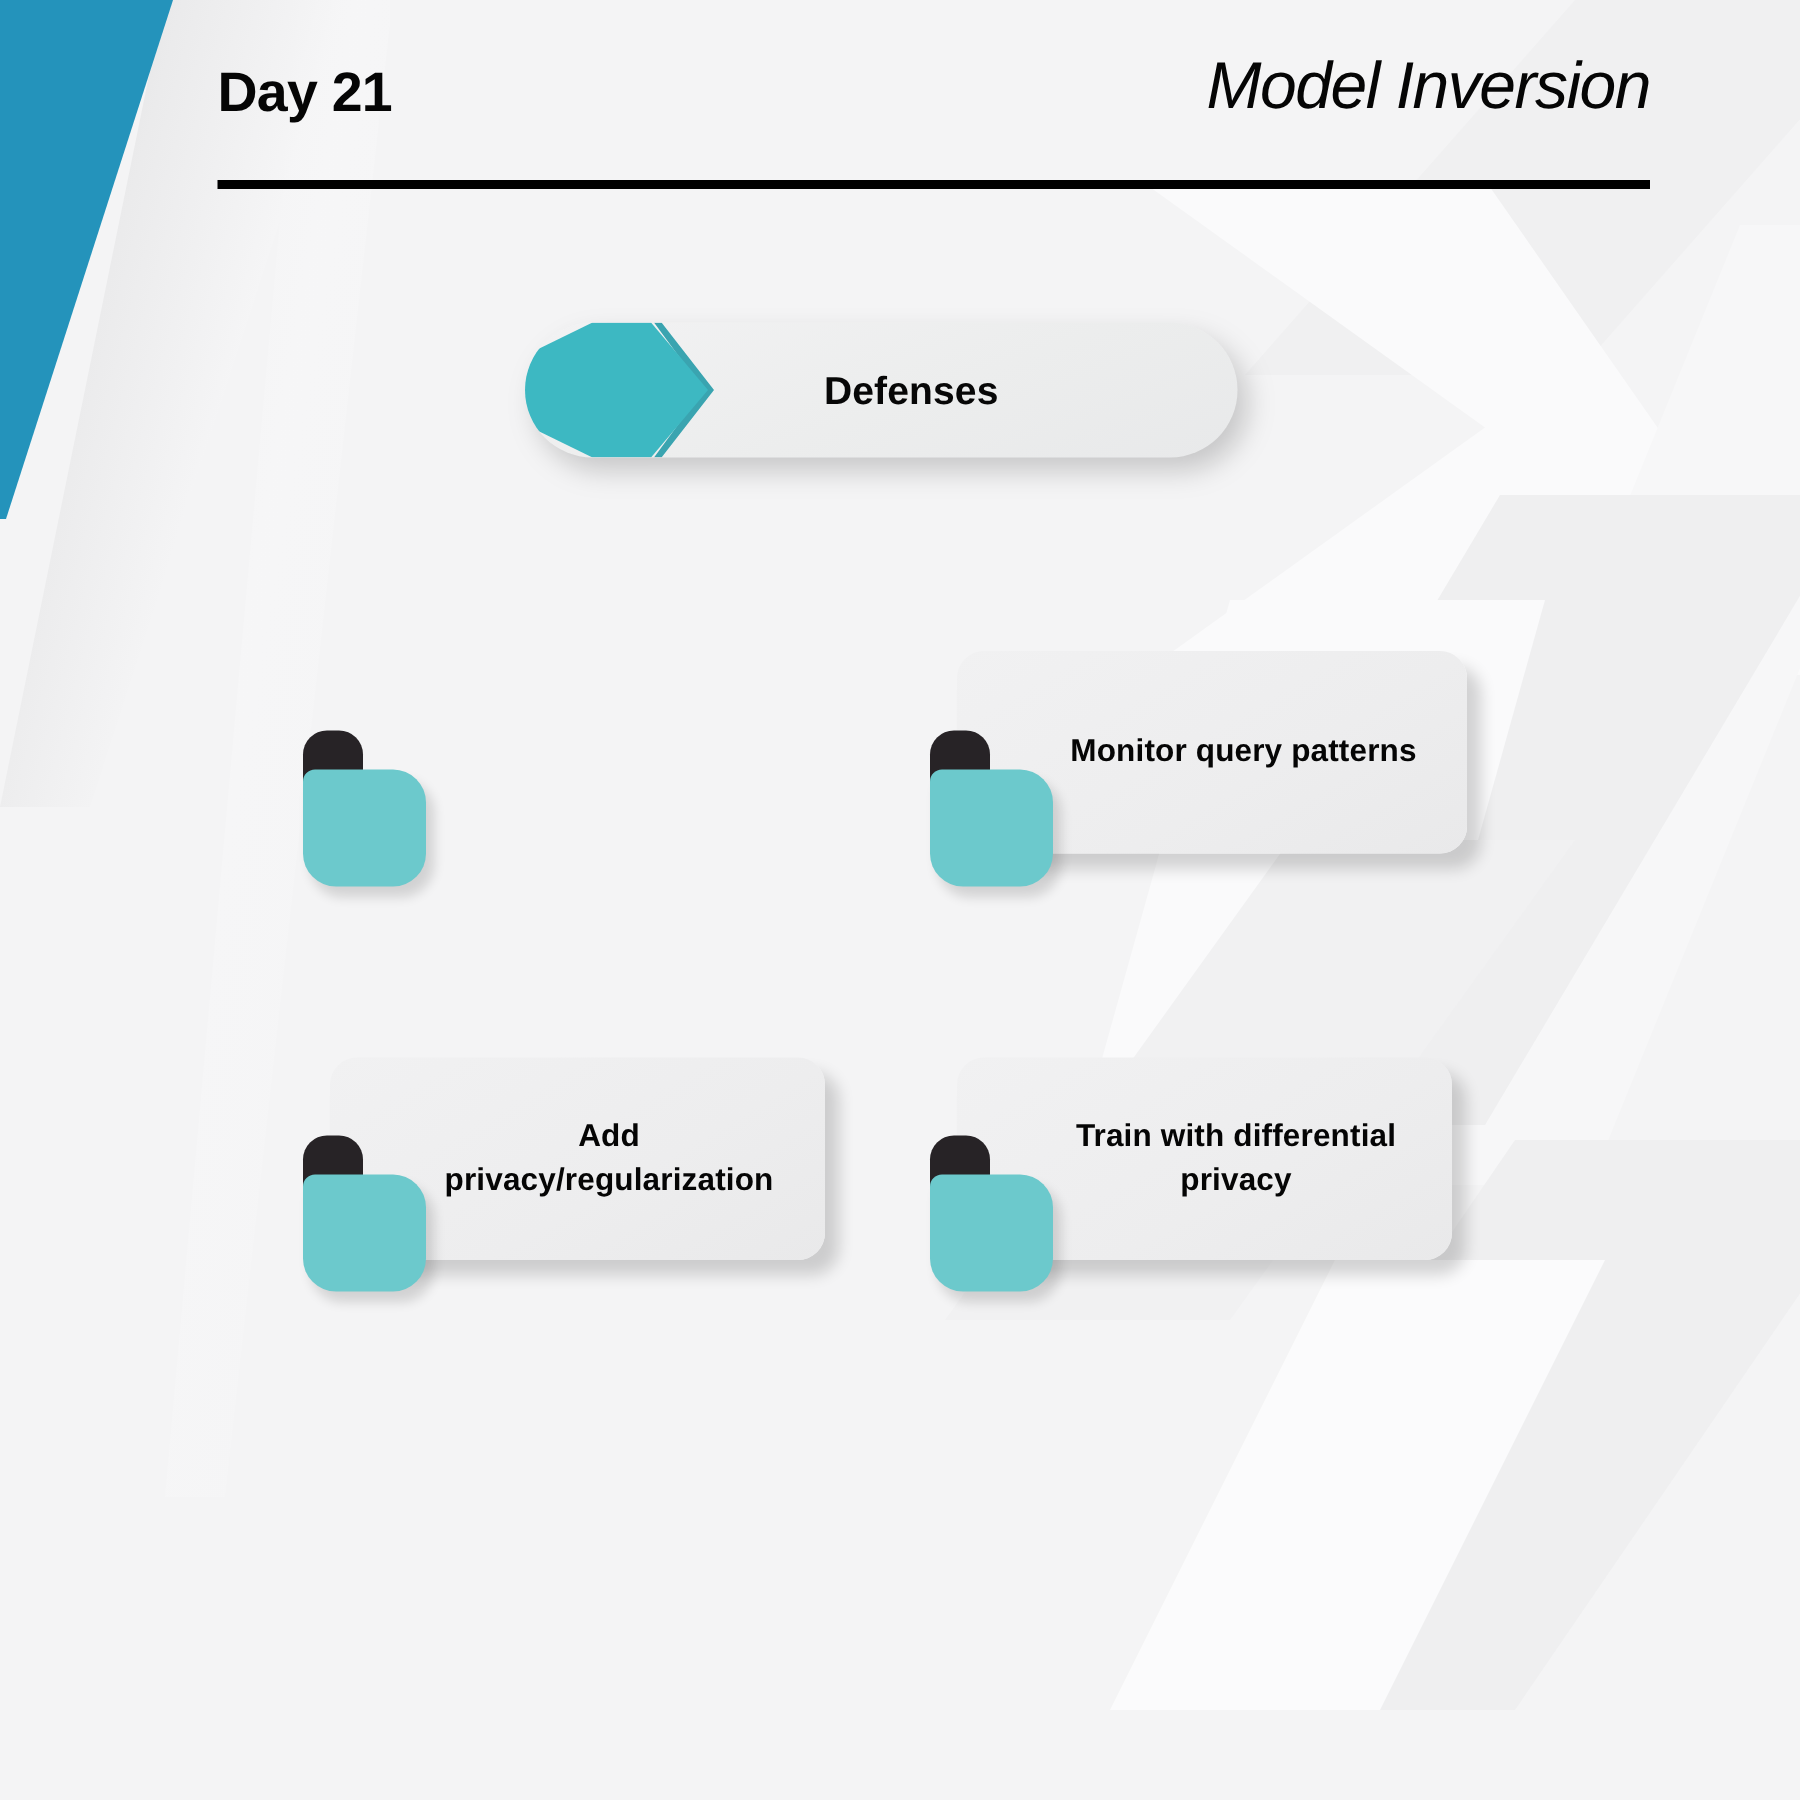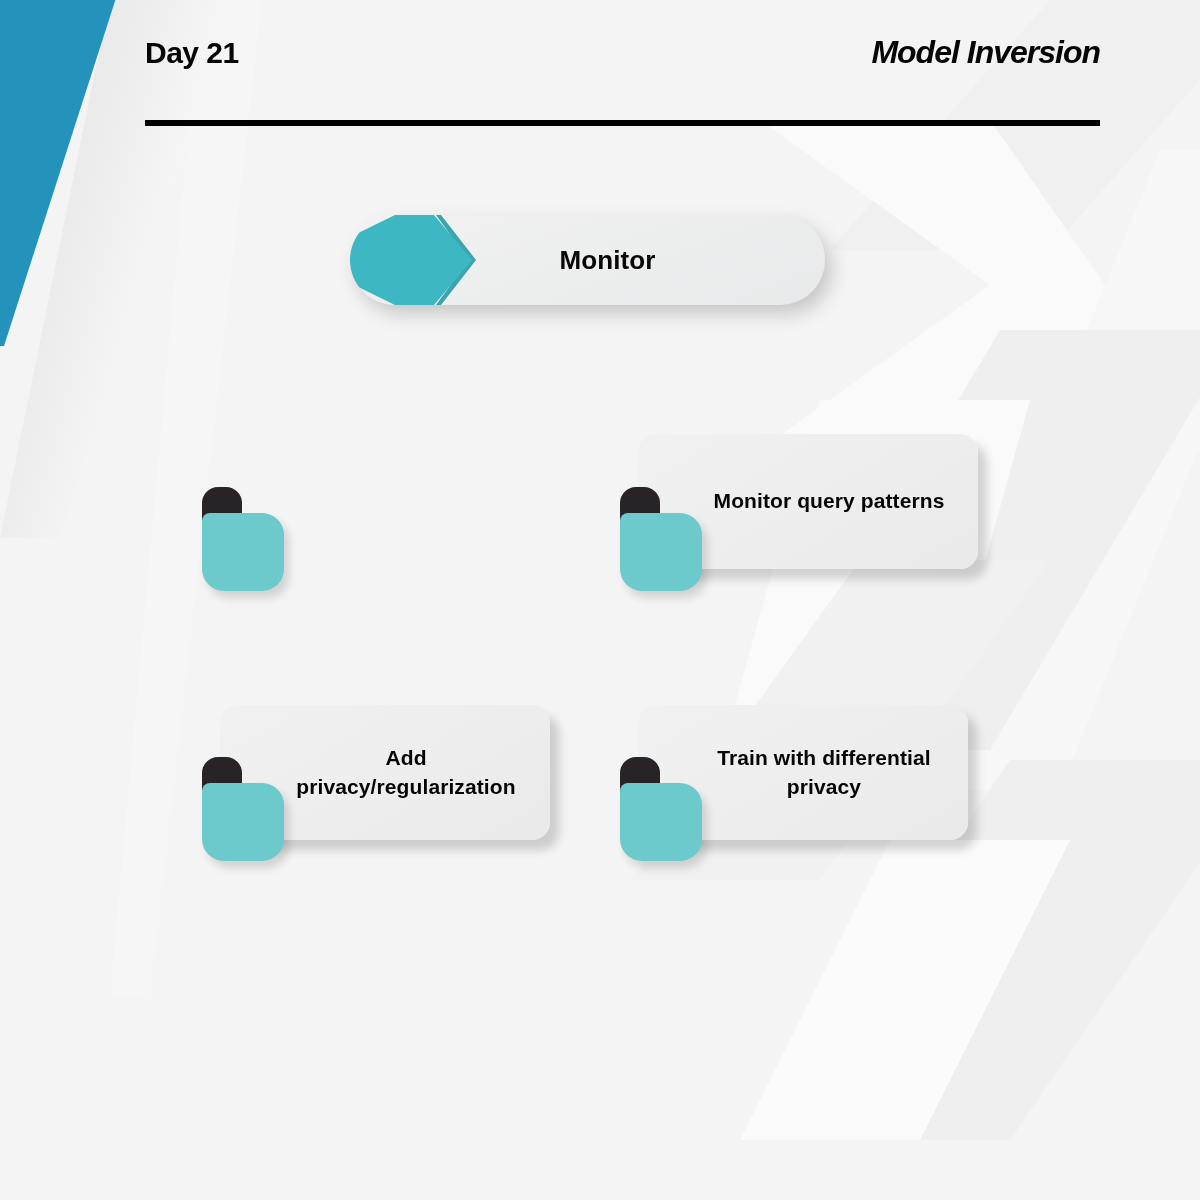--- a/index.html
+++ b/index.html
@@ -105,29 +105,29 @@
   
   .header {
     position: absolute;
     left: 145px; top: 36px;
     width: 955px;
     display: flex;
     align-items: flex-end;
     justify-content: space-between;
   }
   .day-label {
-    font-size: 30px;
+    font-size: 37px;
     font-weight: 800;
     letter-spacing: -0.5px;
     color: #050505;
     line-height: 1;
   }
   .topic-label {
-    font-size: 32px;
-    font-weight: 700;
+    font-size: 44px;
+    font-weight: 400;
     font-style: italic;
     letter-spacing: -1px;
     color: #050505;
     line-height: 1;
   }
   .header-rule {
     position: absolute;
     left: 145px; top: 120px;
     width: 955px; height: 6px;
     background: #000;
@@ -255,21 +255,21 @@
   </div>
 
   <div class="header">
     <div class="day-label">Day 21</div>
     <div class="topic-label">Model Inversion</div>
   </div>
   <div class="header-rule"></div>
 
   <div class="pill-wrap">
     <div class="pill-body">
-      <span class="pill-label">Monitor</span>
+      <span class="pill-label">Defenses</span>
     </div>
     <div class="pill-arrow-shadow"></div>
     <div class="pill-arrow"></div>
   </div>
 
   <div class="badge-dark" id="badge-dark-1"></div>
   <div class="badge-teal" id="badge-teal-1"></div>
 
   <div class="badge-dark" id="badge-dark-2"></div>
   <div class="card" id="card-2">

